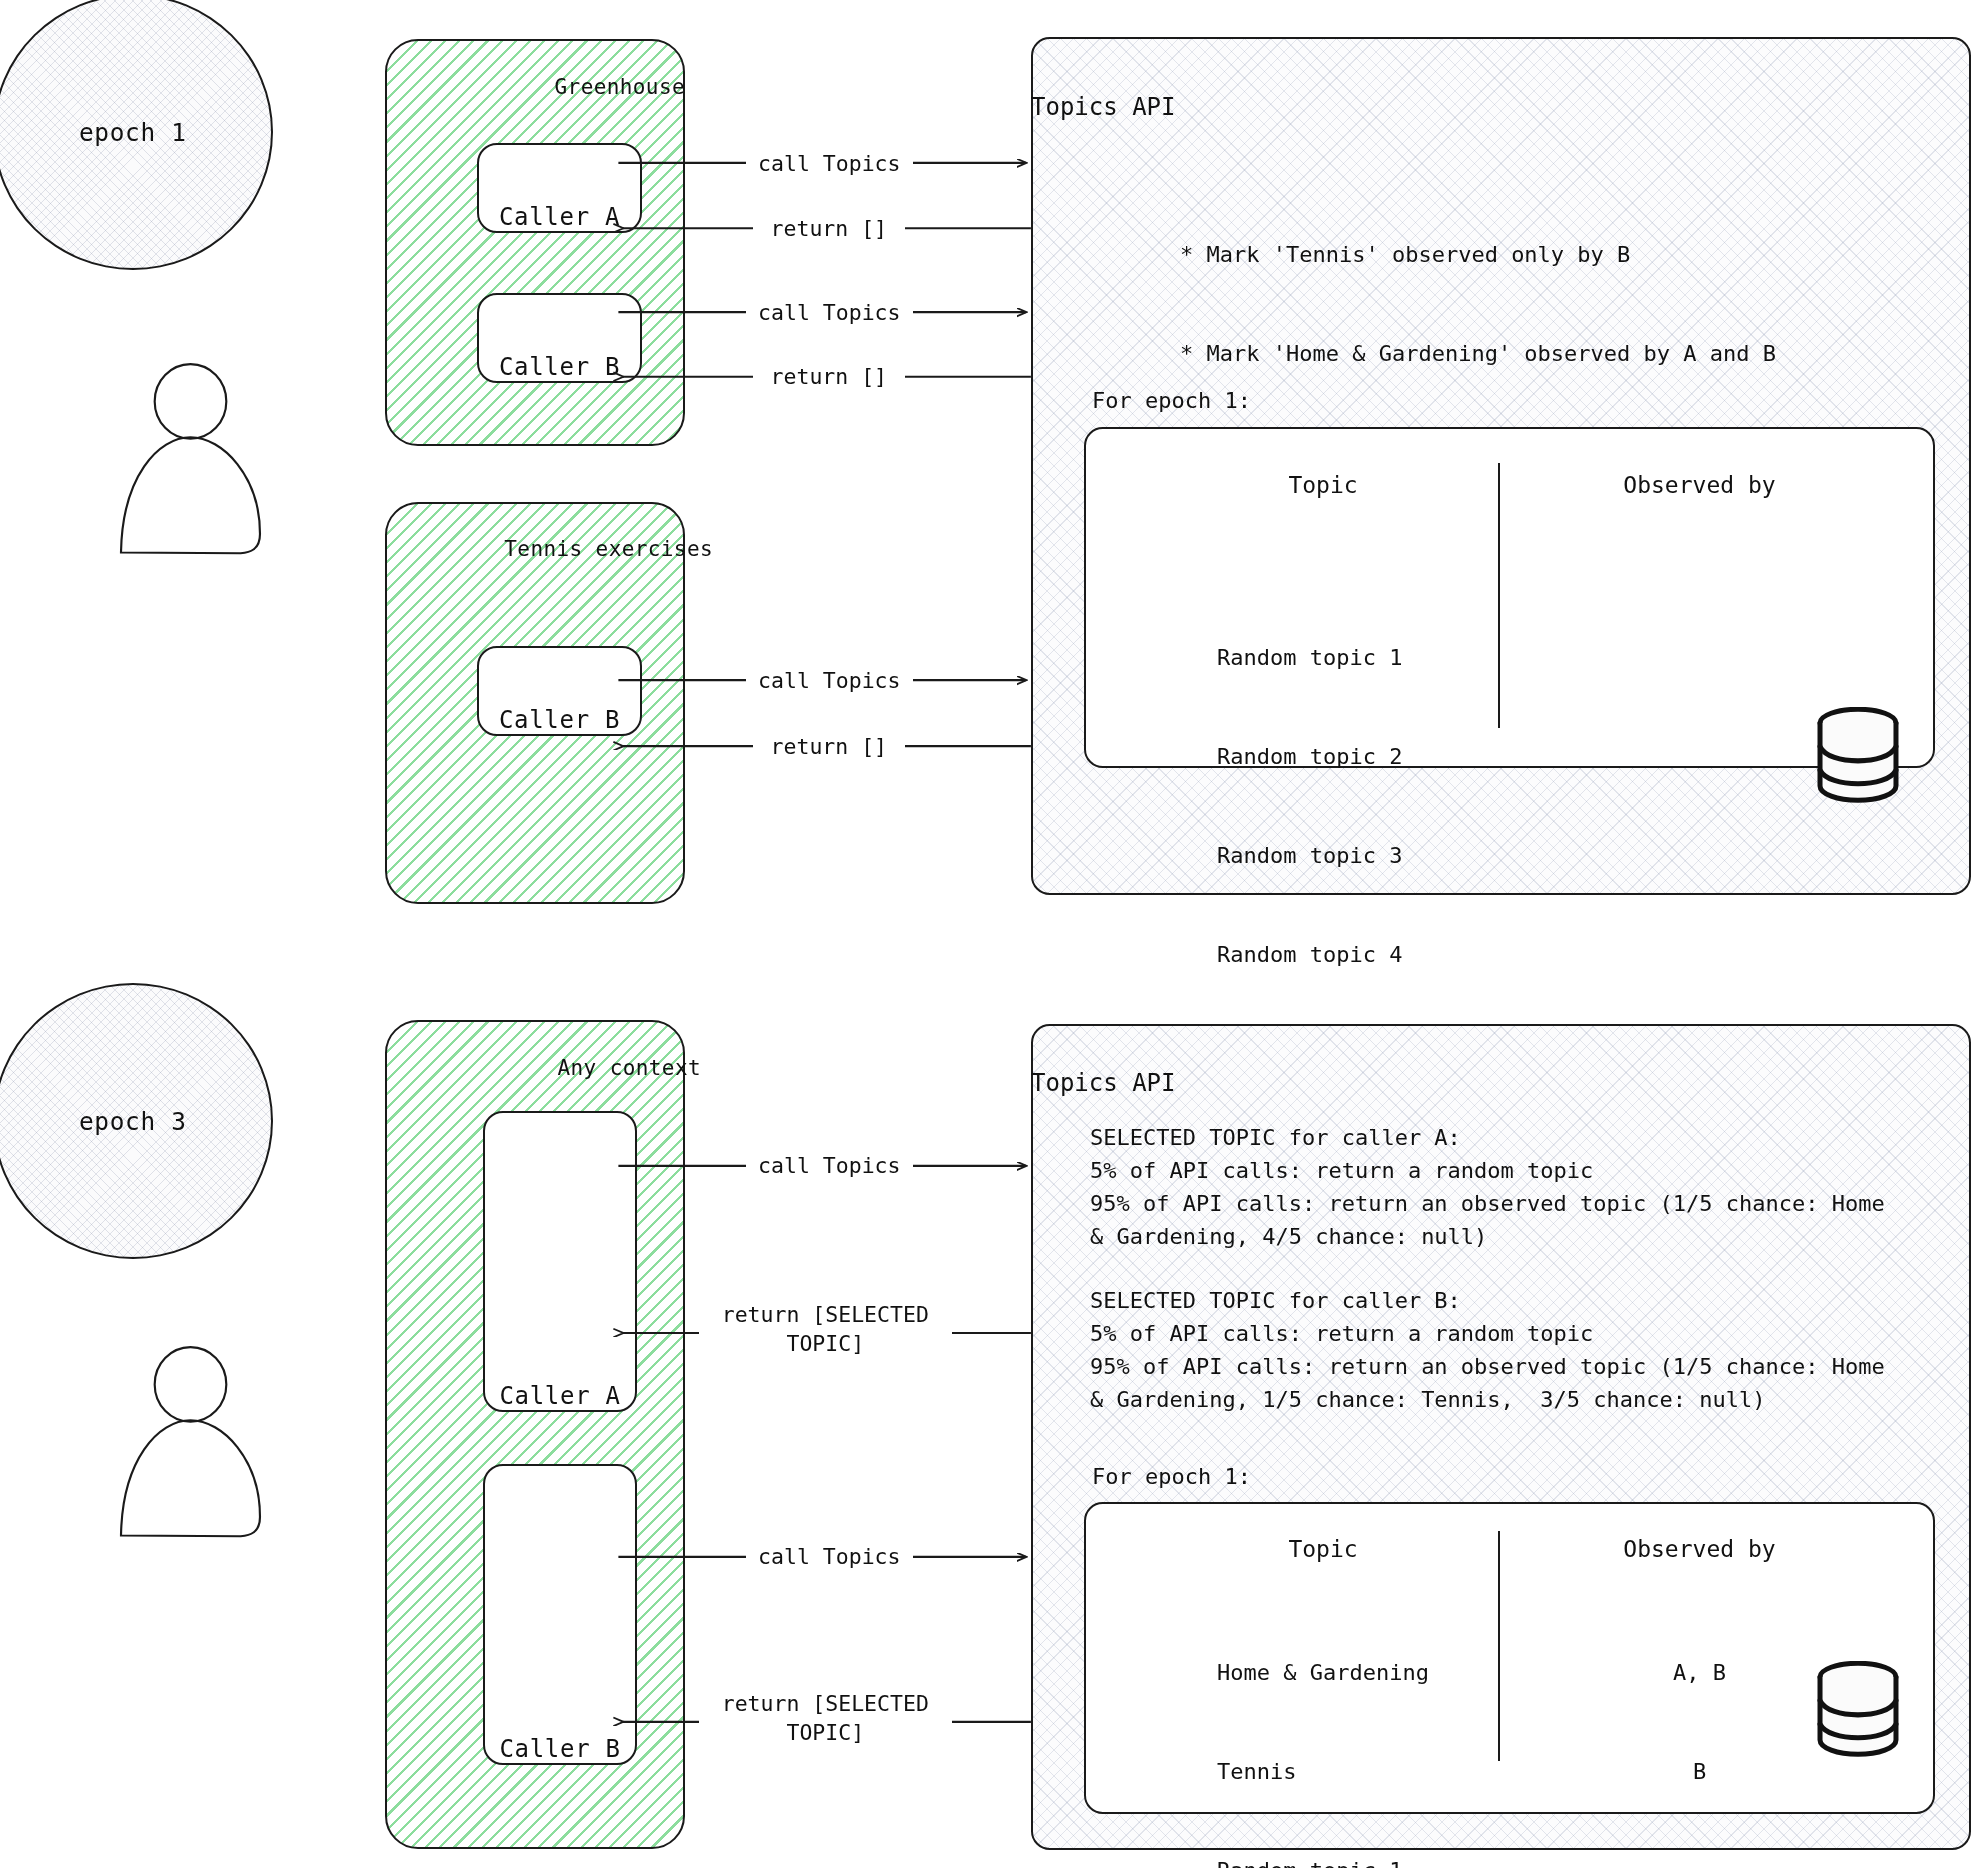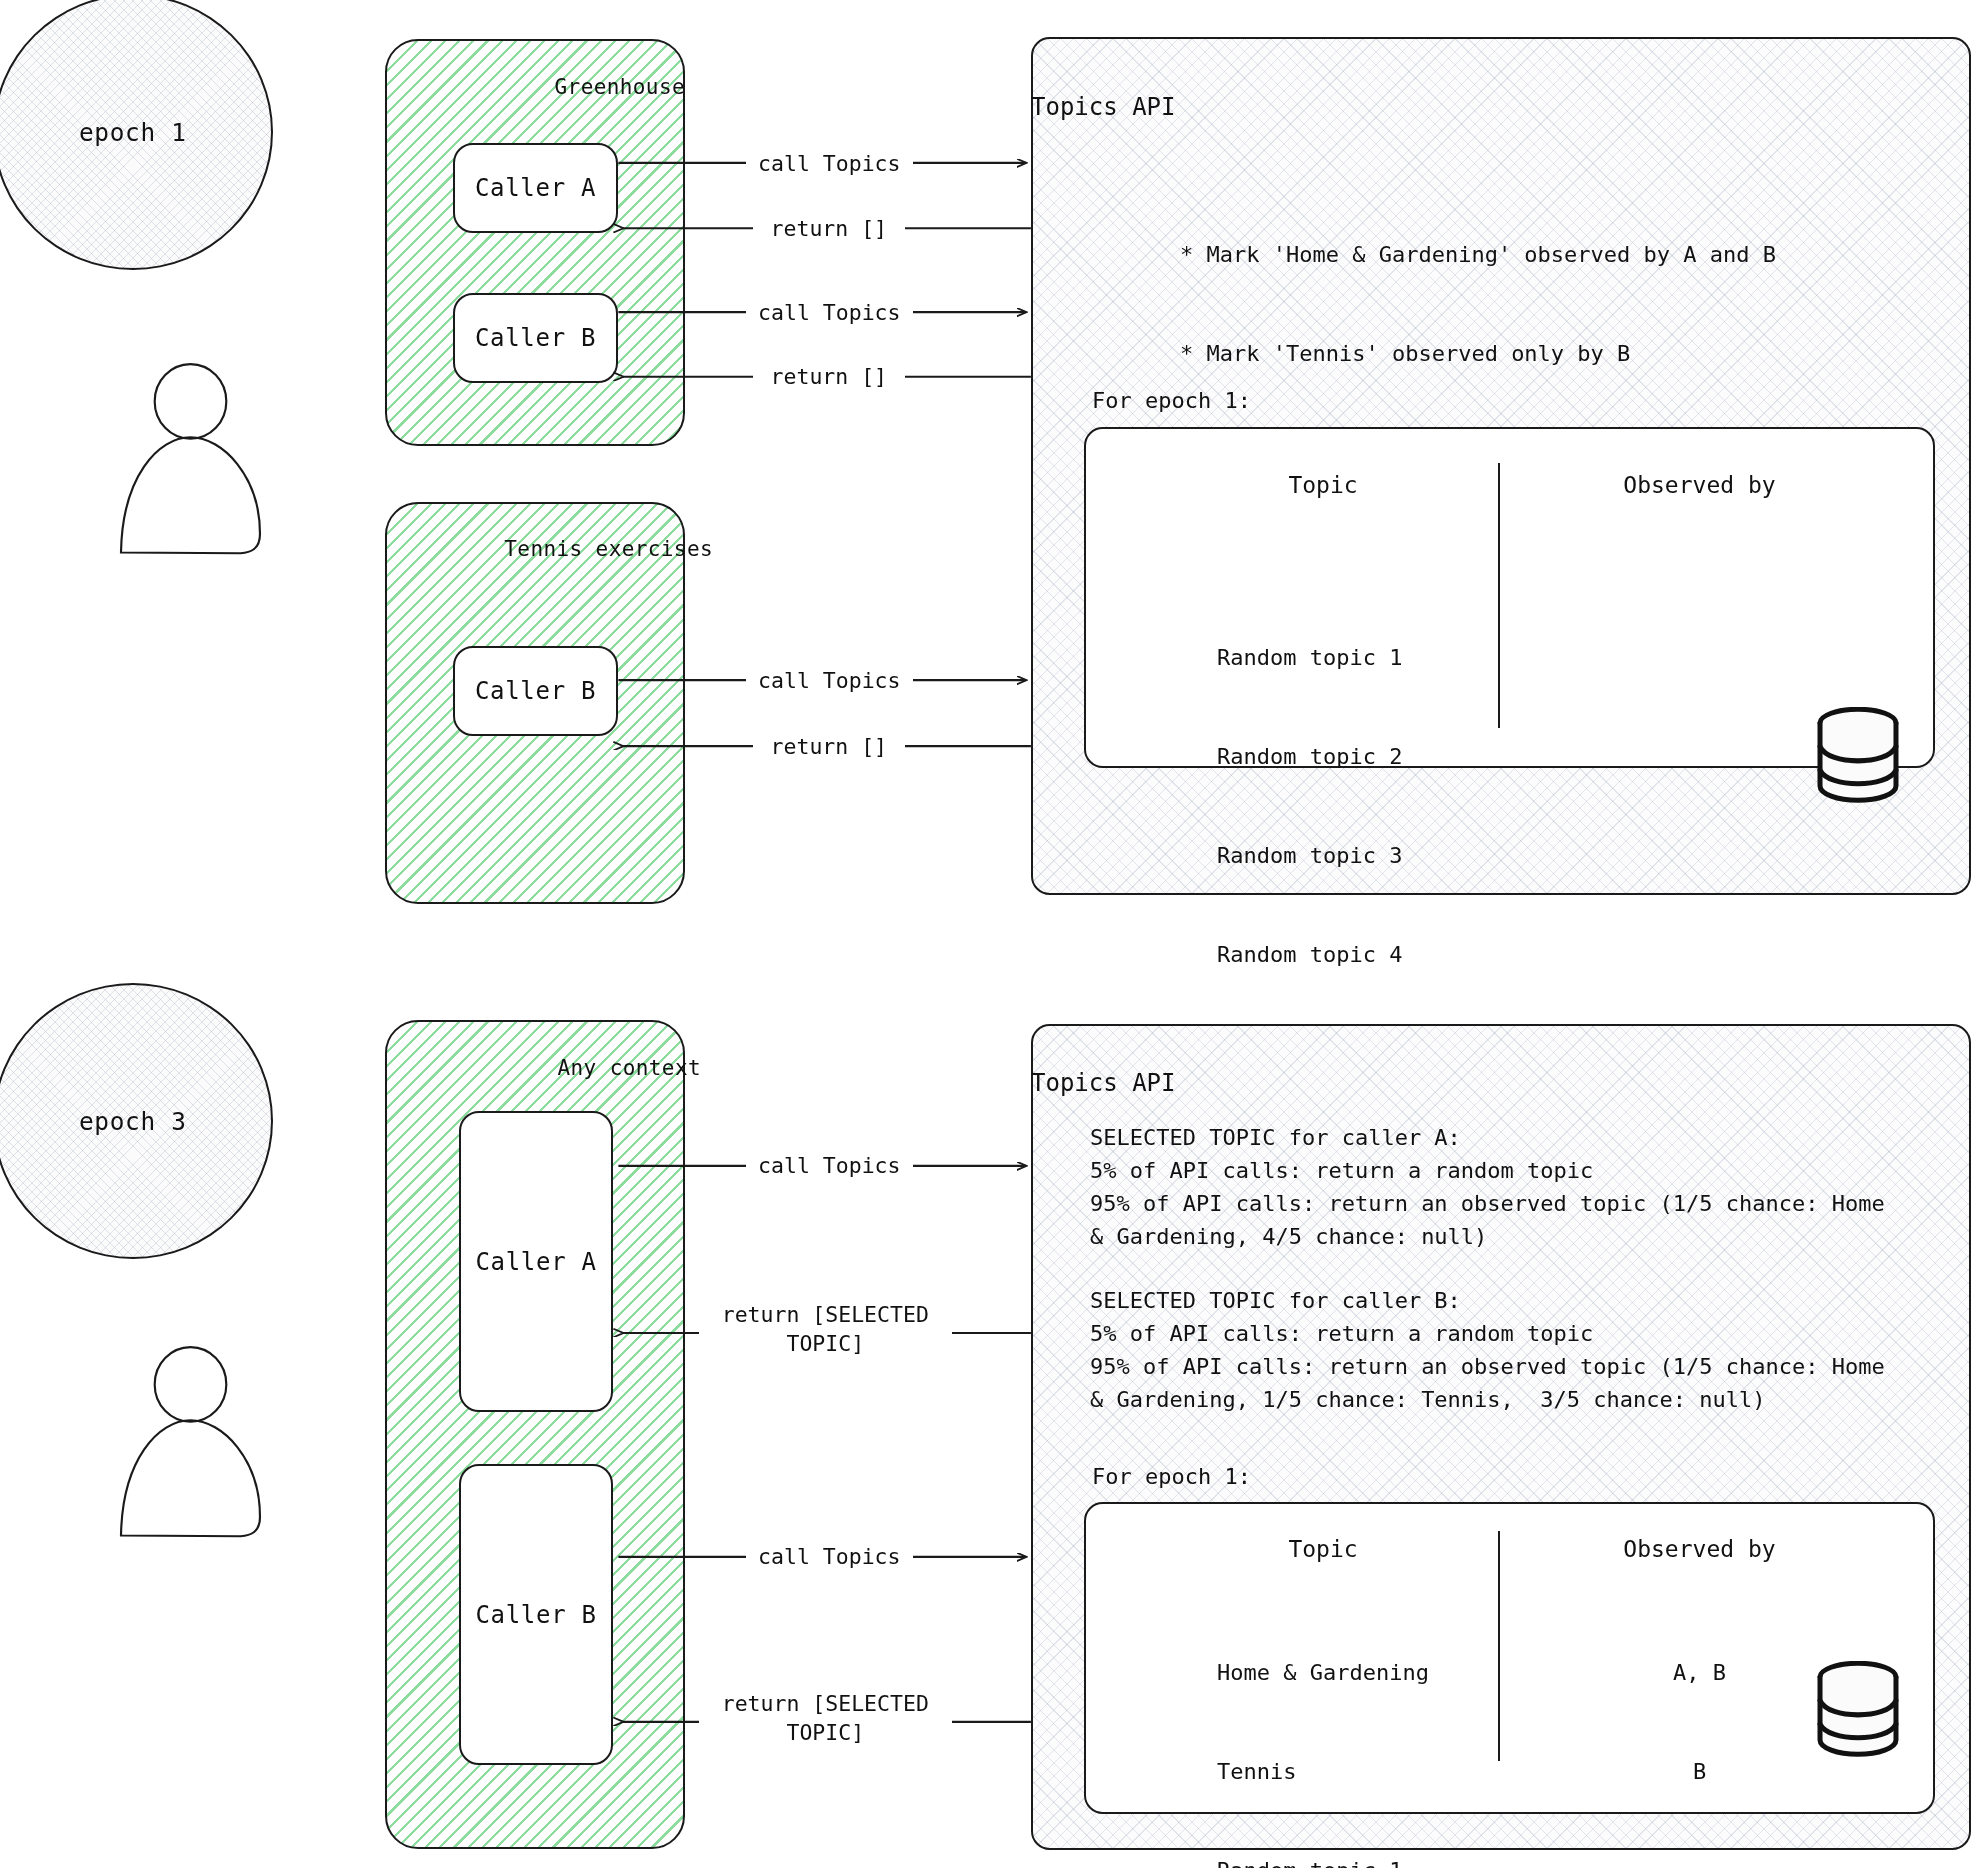--- a/index.html
+++ b/index.html
@@ -61,22 +61,23 @@
     color: #111;
     letter-spacing: 0.4px;
   }
 
   
   .caller-box {
     border: 2.9px solid #1a1a1a;
     border-radius: 20px;
     background: #ffffff;
     display: flex;
-    align-items: center;
+    align-items: flex-end;
     justify-content: center;
+    margin-left: 24px;
   }
   .caller-label {
     font-size: 24px;
     color: #111;
     letter-spacing: 0.7px;
   }
 
   
   .api-box {
     border: 2.9px solid #1a1a1a;
@@ -182,22 +183,22 @@
 
   <div class="node caller-box" style="left:453px; top:646px; width:165px; height:90px;">
     <span class="caller-label">Caller B</span>
   </div>
 
   <div class="node api-box" style="left:1031px; top:37px; width:940px; height:858px;">
   </div>
   <div class="api-title" style="top:93px; left:1031px; width:940px;">Topics API</div>
 
   <div class="api-text" style="left:1180px; top:172px; width:760px;">
+    <div class="api-bullet-line">* Mark 'Tennis' observed only by B</div>
     <div class="api-bullet-line">* Mark 'Home &amp; Gardening' observed by A and B</div>
-    <div class="api-bullet-line">* Mark 'Tennis' observed only by B</div>
   </div>
 
   <div class="api-text" style="left:1092px; top:384px;">For epoch 1:</div>
 
   <div class="table-card" style="left:1084px; top:427px; width:847px; height:337px;">
     <div class="col-head" style="left:72px; top:43px; width:330px;">Topic</div>
     <div class="col-head" style="left:445px; top:43px; width:337px;">Observed by</div>
     <div class="table-divider" style="left:412px; top:34px; height:265px;"></div>
     <div class="cell-list" style="left:131px; top:146px;">
       <div>Random topic 1</div>

